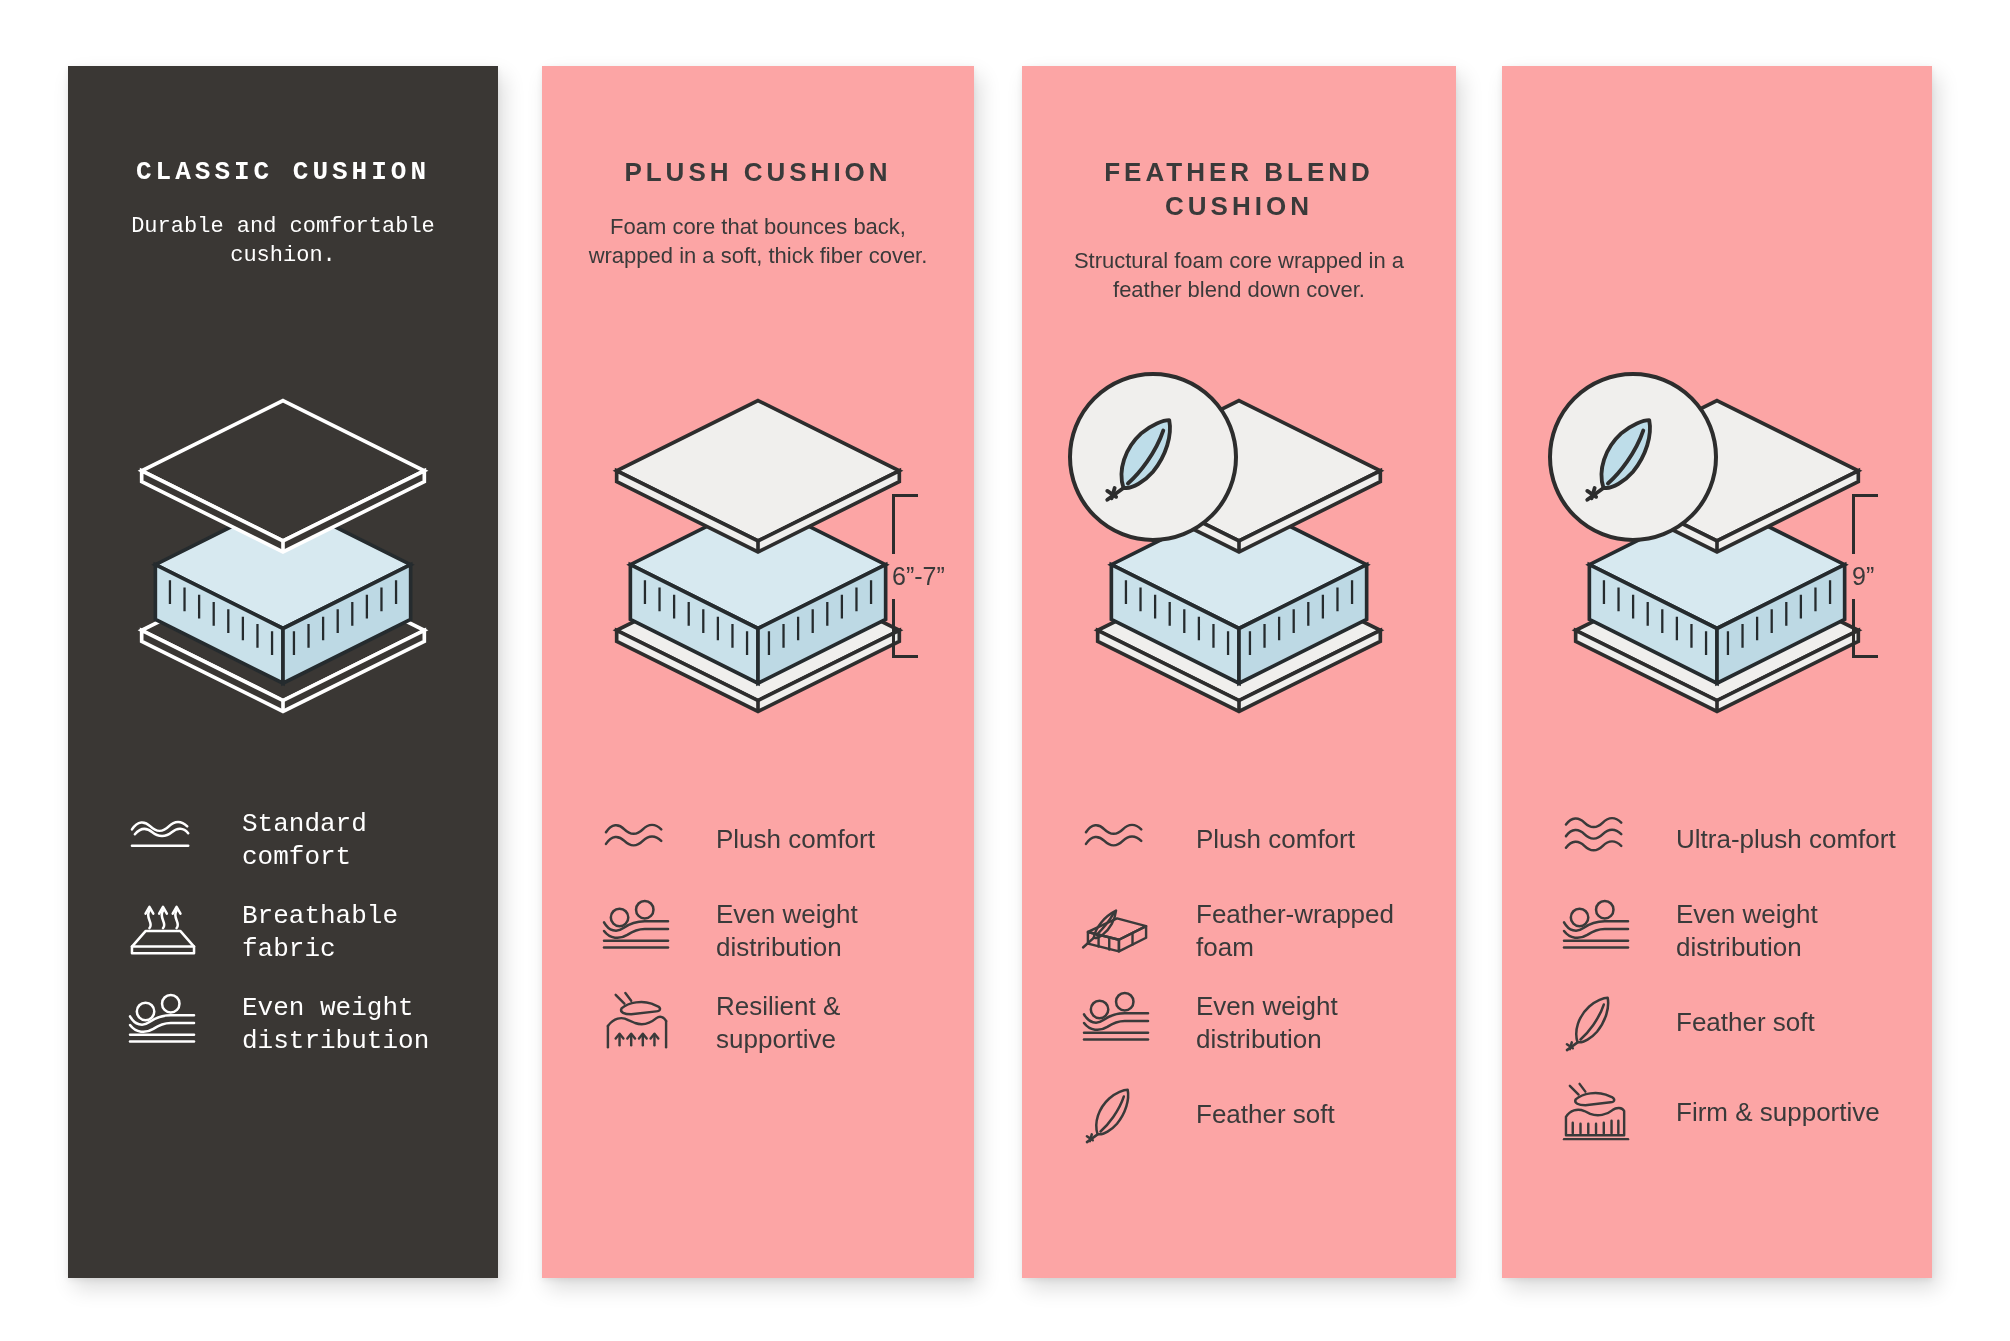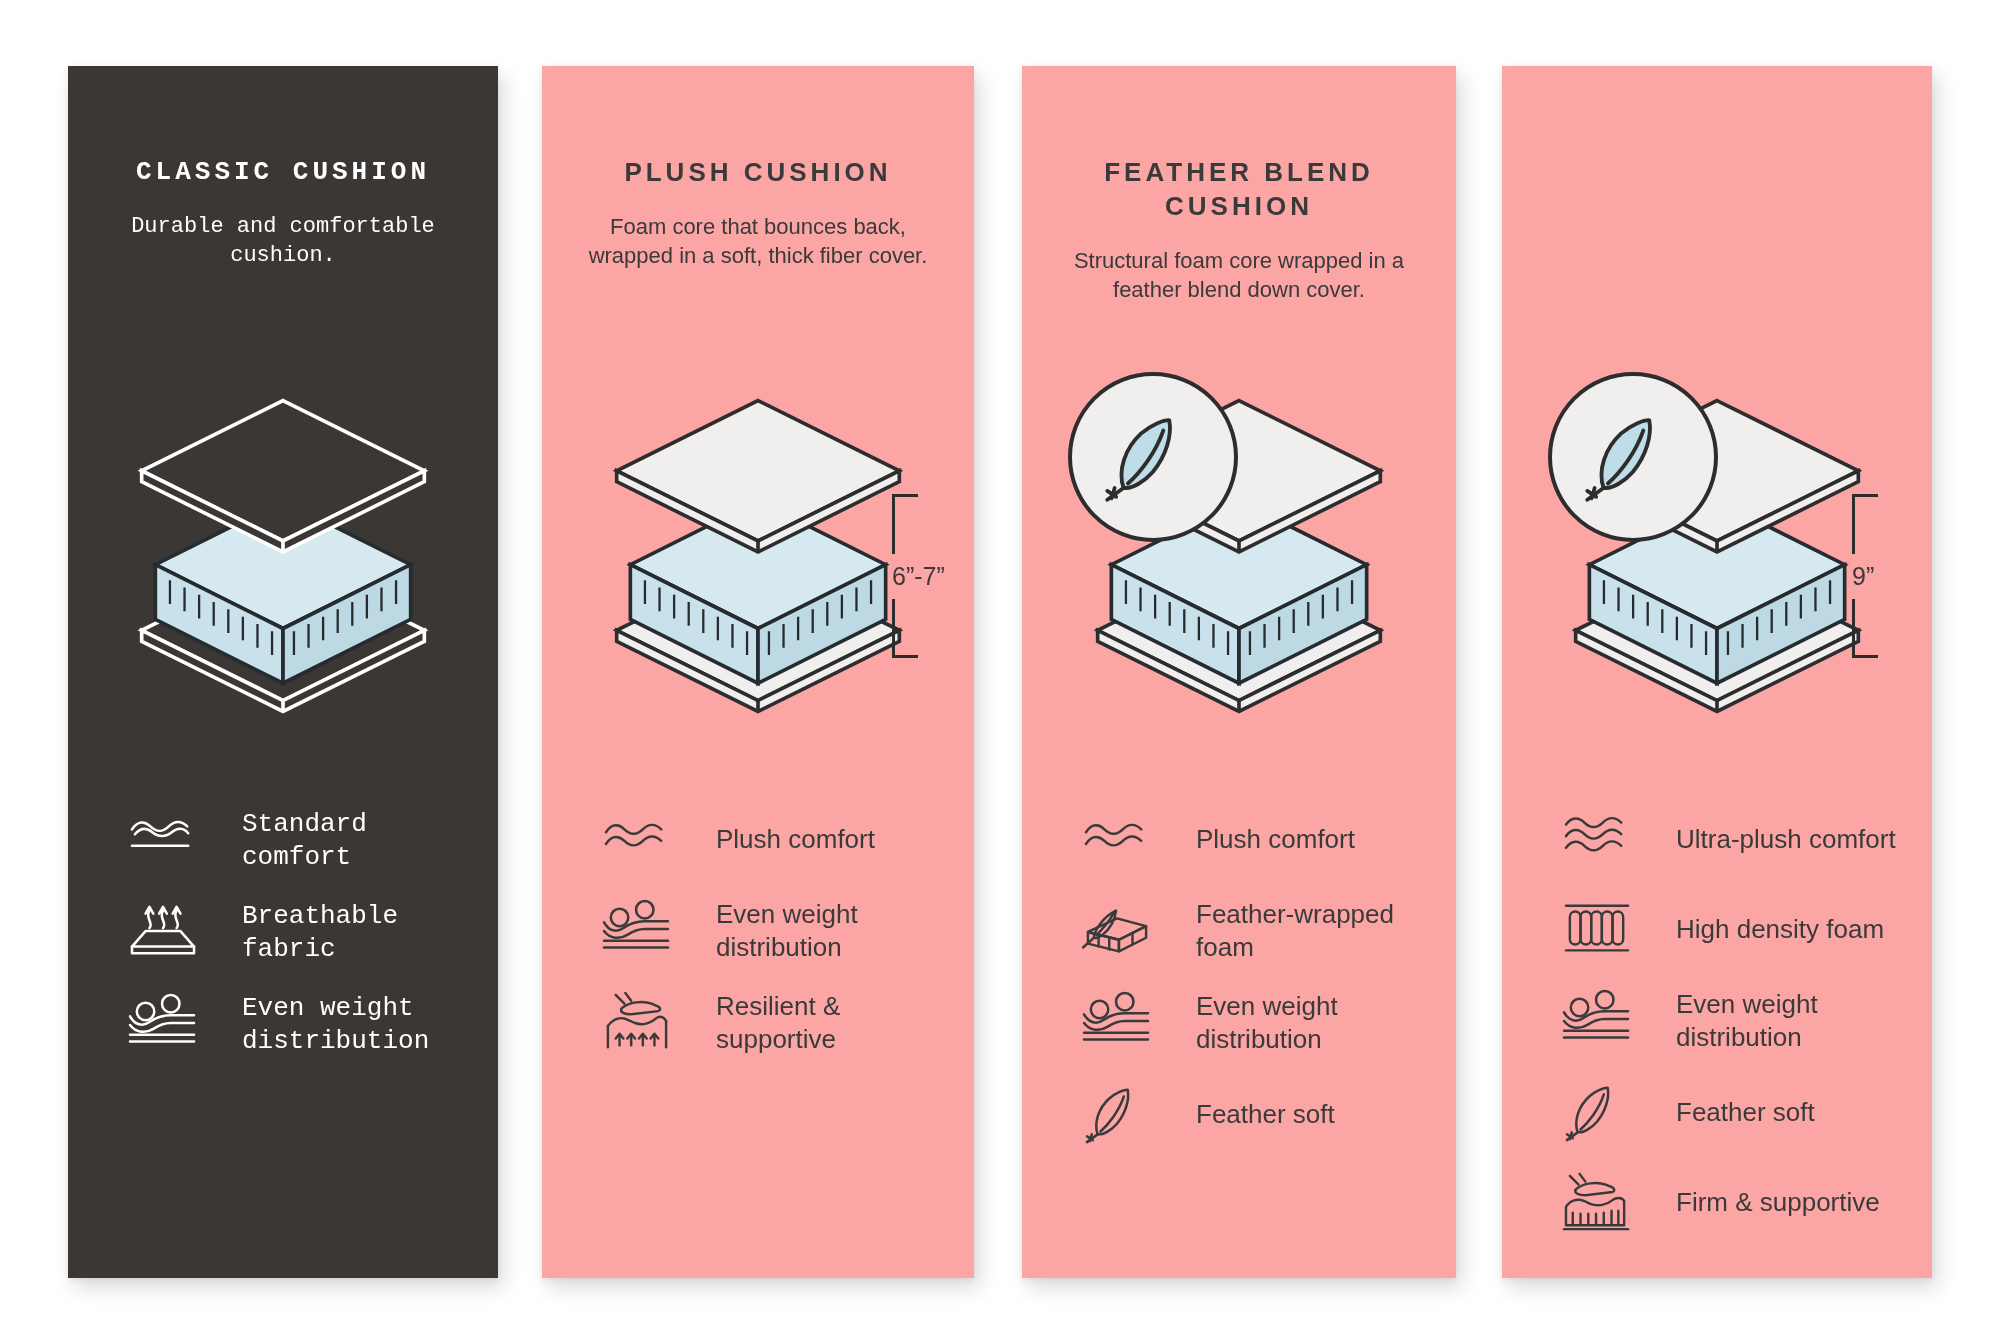--- a/index.html
+++ b/index.html
@@ -370,28 +370,20 @@
         <span class="ficon">
             <svg viewBox="0 0 80 66">
               <use href="#sym-waves3"></use>
             </svg>
           </span>
         <span class="flabel">Ultra-plush comfort</span>
       </div>
       <div class="feat">
         <span class="ficon">
             <svg viewBox="0 0 80 66">
-              <use href="#sym-columns"></use>
-            </svg>
-          </span>
-        <span class="flabel">High density foam</span>
-      </div>
-      <div class="feat">
-        <span class="ficon">
-            <svg viewBox="0 0 80 66">
               <use href="#sym-weight"></use>
             </svg>
           </span>
         <span class="flabel">Even weight distribution</span>
       </div>
       <div class="feat">
         <span class="ficon">
             <svg viewBox="0 0 80 66">
               <use href="#sym-feather"></use>
             </svg>

